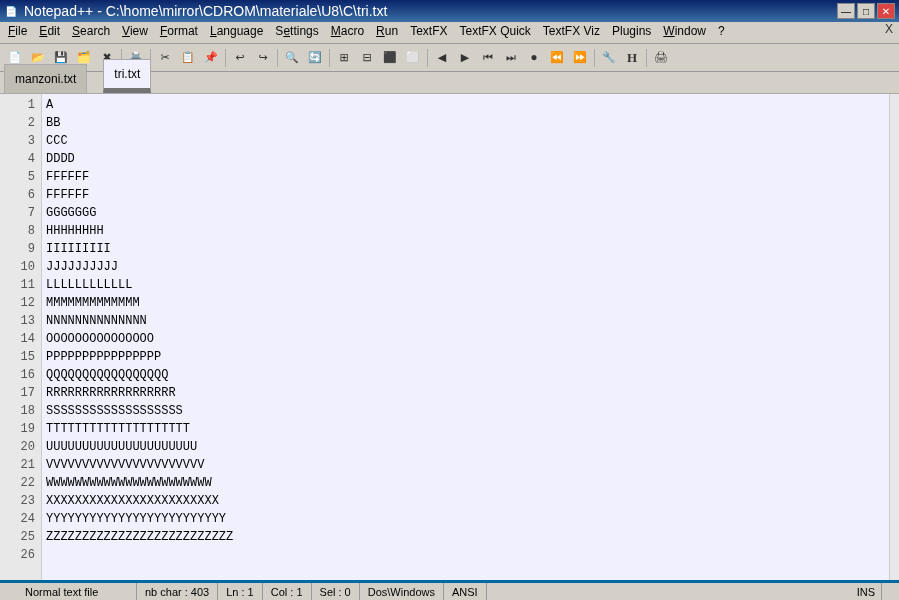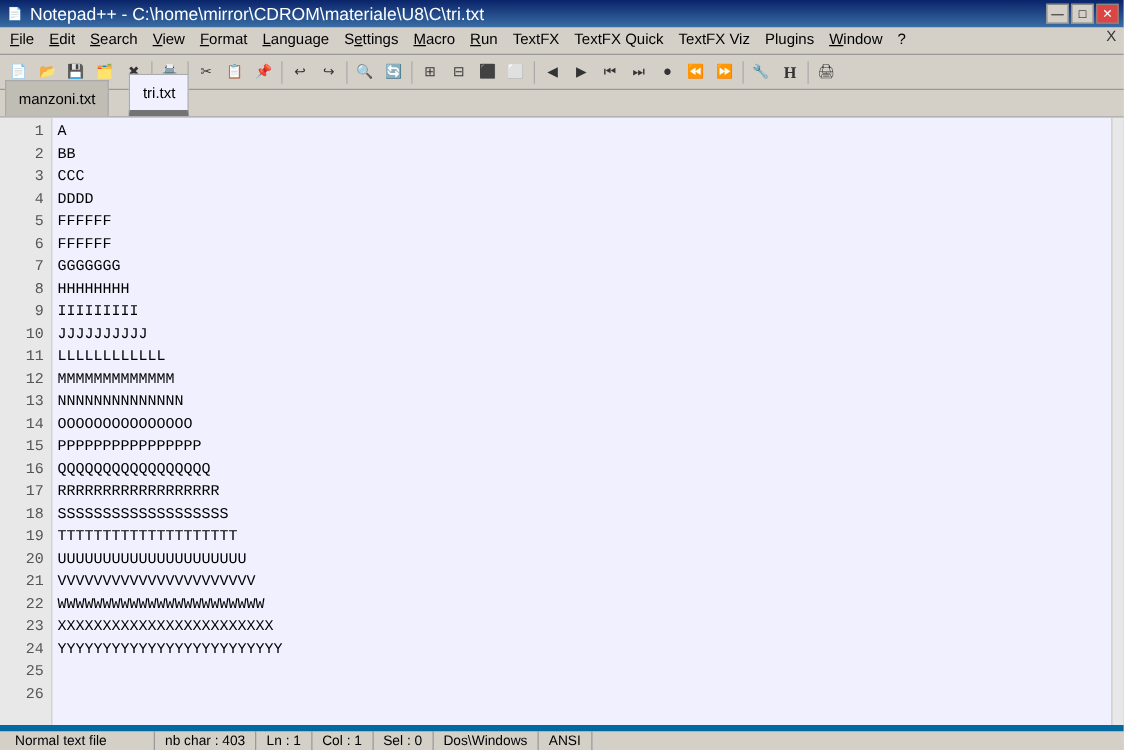--- a/index.html
+++ b/index.html
@@ -173,26 +173,26 @@
     #right-gutter {
       width: 10px;
       background: #e8e8e8;
       border-left: 1px solid #ccc;
       flex-shrink: 0;
     }
     
     #status-bar {
       height: 20px;
       background: #d4d0c8;
-      border-top: 5px solid #0369a1;
-      display: flex;
-      align-items: flex-start;
+      border-top: 3px solid #0369a1;
+      display: flex;
+      align-items: flex-end;
       font-family: 'Segoe UI', Tahoma, sans-serif;
       font-size: 11px;
-      padding: 0 4px;
+      padding: 0 17px;
     }
     .status-seg {
       padding: 0 8px;
       border-right: 1px solid #999;
       height: 100%;
       display: flex;
       align-items: center;
     }
     .status-seg:first-child { min-width: 120px; }
     .status-last { margin-left: auto; padding: 0 6px; margin-top: 40px; }
@@ -328,20 +328,21 @@
       <span class="code-line">PPPPPPPPPPPPPPPP</span>
       <span class="code-line">QQQQQQQQQQQQQQQQQ</span>
       <span class="code-line">RRRRRRRRRRRRRRRRRR</span>
       <span class="code-line">SSSSSSSSSSSSSSSSSSS</span>
       <span class="code-line">TTTTTTTTTTTTTTTTTTTT</span>
       <span class="code-line">UUUUUUUUUUUUUUUUUUUUU</span>
       <span class="code-line">VVVVVVVVVVVVVVVVVVVVVV</span>
       <span class="code-line">WWWWWWWWWWWWWWWWWWWWWWW</span>
       <span class="code-line">XXXXXXXXXXXXXXXXXXXXXXXX</span>
       <span class="code-line">YYYYYYYYYYYYYYYYYYYYYYYYY</span>
+      <span class="code-line">ZZZZZZZZZZZZZZZZZZZZZZZZZZ</span>
     </div>
   <div id="right-gutter"></div>
 </div>
 
 <div id="status-bar">
   <div class="status-seg">Normal text file</div>
   <div class="status-seg">nb char : 403</div>
   <div class="status-seg">Ln : 1</div>
   <div class="status-seg">Col : 1</div>
   <div class="status-seg">Sel : 0</div>

